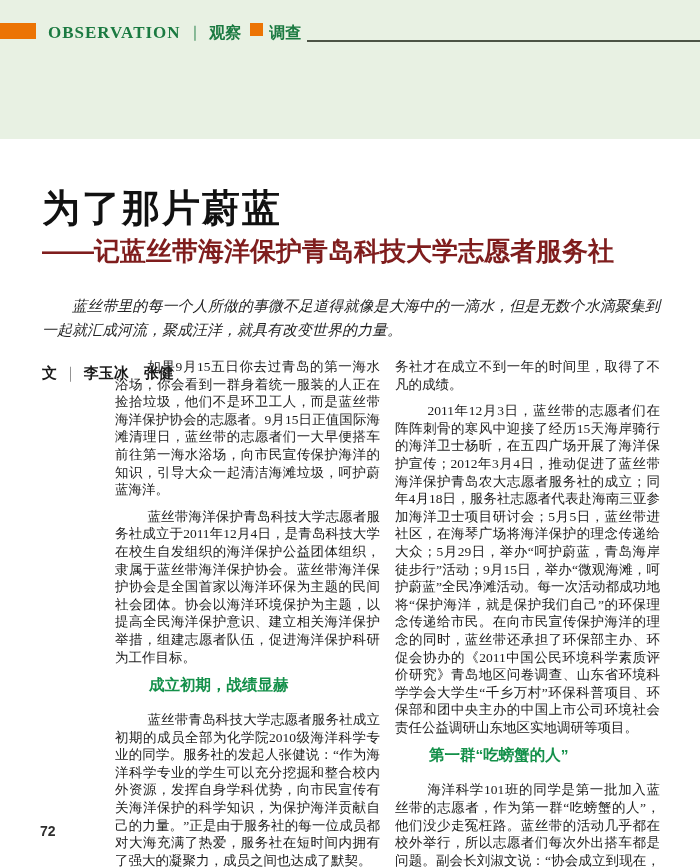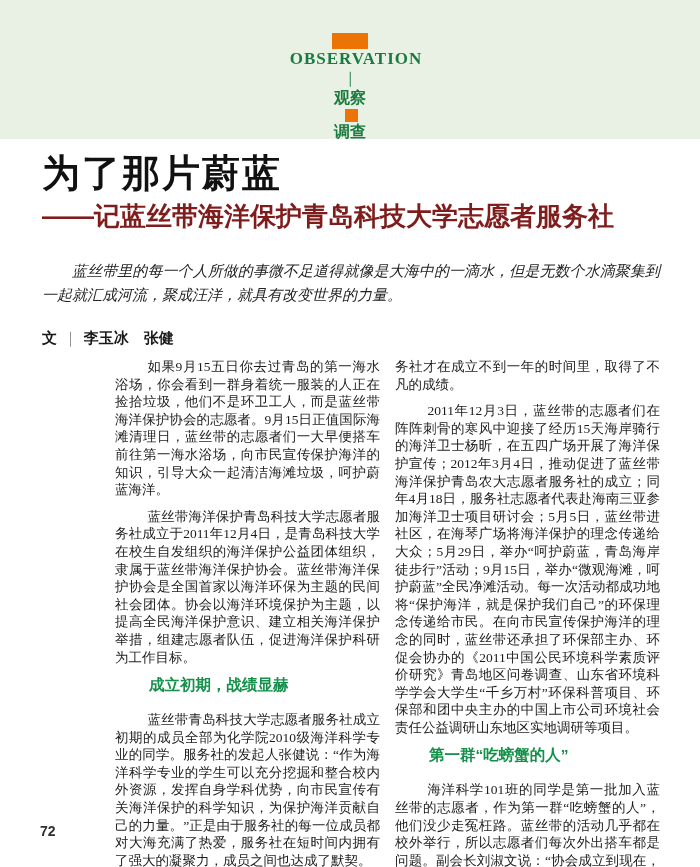--- a/index.html
+++ b/index.html
@@ -16,25 +16,24 @@
   
   .band {
     position: absolute;
     left: 0; top: 0;
     width: 700px; height: 139px;
     background: #e8f1e3;
   }
   
   .header {
     position: absolute;
-    left: 0; top: 33px; right: 0;
+    left: 0; top: 23px; right: 0;
     height: 20px;
     display: flex;
-    align-items: center;
-    flex-direction: column;
+    align-items: flex-start;
   }
   .orange-rect {
     width: 36px; height: 16px;
     background: #ec7404;
     flex: 0 0 auto;
   }
   .obs {
     margin-left: 12px;
     font-family: "Liberation Serif", "DejaVu Serif", serif;
     font-weight: bold;
@@ -74,20 +73,21 @@
     left: 42px; top: 152px;
     width: 618px;
   }
   .title {
     font-family: "Liberation Serif", "DejaVu Serif", serif;
     font-weight: 900;
     font-size: 38px;
     line-height: 42px;
     letter-spacing: 2px;
     color: #111111;
+    margin-top: 35px;
   }
   .subtitle {
     margin-top: 9px;
     font-family: "Liberation Sans", "DejaVu Sans", sans-serif;
     font-weight: bold;
     font-size: 26px;
     line-height: 26px;
     color: #7f1d1d;
   }
   .lead {

